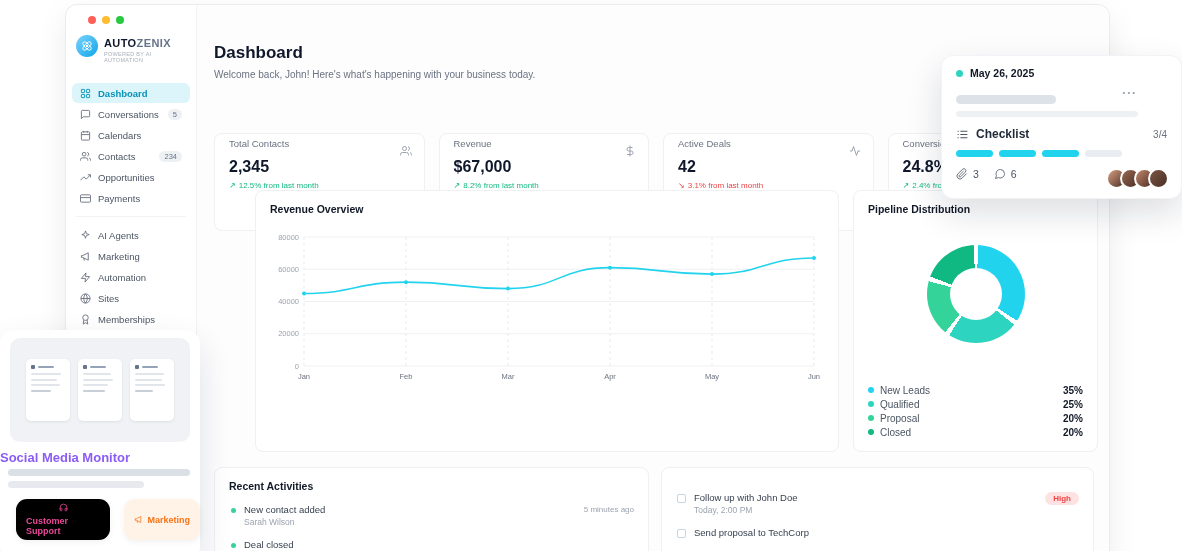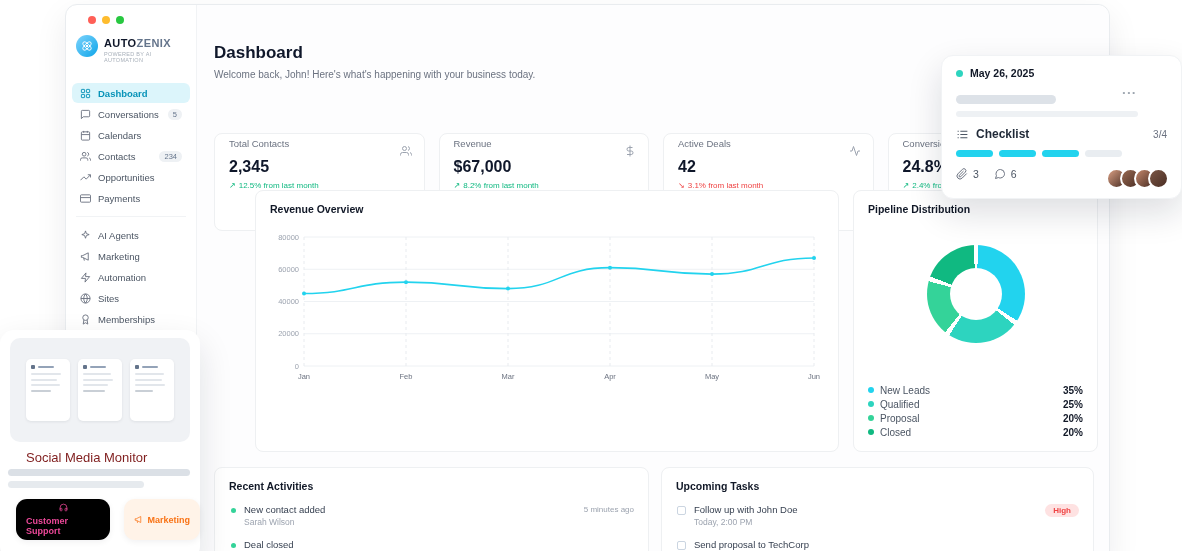--- a/index.html
+++ b/index.html
@@ -98,21 +98,21 @@
   .social-card { position:absolute; left:0; top:330px; width:200px; height:230px; background:#fff;
     border-radius:14px; box-shadow:0 14px 34px rgba(15,23,42,.12); z-index:6; }
   .sc-panel { position:absolute; left:10px; top:8px; width:180px; height:104px; background:#f0f2f5;
     border-radius:10px; display:flex; align-items:center; justify-content:center; gap:8px; }
   .mini-card { width:44px; height:62px; background:#fff; border-radius:5px; box-shadow:0 1px 3px rgba(15,23,42,.08); padding:6px 5px; }
   .m-head { display:flex; gap:3px; align-items:center; margin-bottom:4px; }
   .m-ico { width:4px; height:4px; background:#64748b; border-radius:1px; }
   .m-line-d { height:2.5px; background:#94a3b8; width:16px; border-radius:1px; }
   .m-line { height:2px; background:#e2e6eb; border-radius:1px; margin-top:3.5px; }
   .m-line.m-dark { background:#c9cfd6; }
-  .sc-title { position:absolute; left:26px; top:120px; font-size:13px; font-weight:normal; color:#7f1d1d; }
+  .sc-title { position:absolute; left:0; top:120px; font-size:13px; font-weight:bold; color:#8b5cf6; }
   .sc-bar1 { position:absolute; left:8px; top:139px; width:182px; height:7px; border-radius:4px; background:#dbe0e6; }
   .sc-bar2 { position:absolute; left:8px; top:151px; width:136px; height:7px; border-radius:4px; background:#e6eaee; }
   .sc-tags { position:absolute; left:16px; top:169px; display:flex; gap:14px; }
   .sc-tag { display:flex; align-items:center; gap:4px; font-size:9px; font-weight:bold;
     padding:4px 10px; border-radius:11px; box-shadow:0 2px 6px rgba(15,23,42,.06); }
 </style>
 </head>
 <body>
 
 <div class="stage">
@@ -398,21 +398,20 @@
         <div class="activity-item">
           <span class="act-dot"></span>
           <span>
             <div class="act-text">Deal closed</div>
 
           </span>
           <span class="act-time"></span>
         </div>
       </div>
       <div class="card tasks-card">
-        <div class="card-title">Upcoming Tasks</div>
         <div class="task-item">
           <span class="task-check"></span>
           <span>
             <div class="act-text">Follow up with John Doe</div>
             <div class="act-sub">Today, 2:00 PM</div>
           </span>
           <span class="task-badge" style="background: rgb(254, 226, 226); color: rgb(239, 68, 68);">High</span>
         </div>
         <div class="task-item">
           <span class="task-check"></span>

